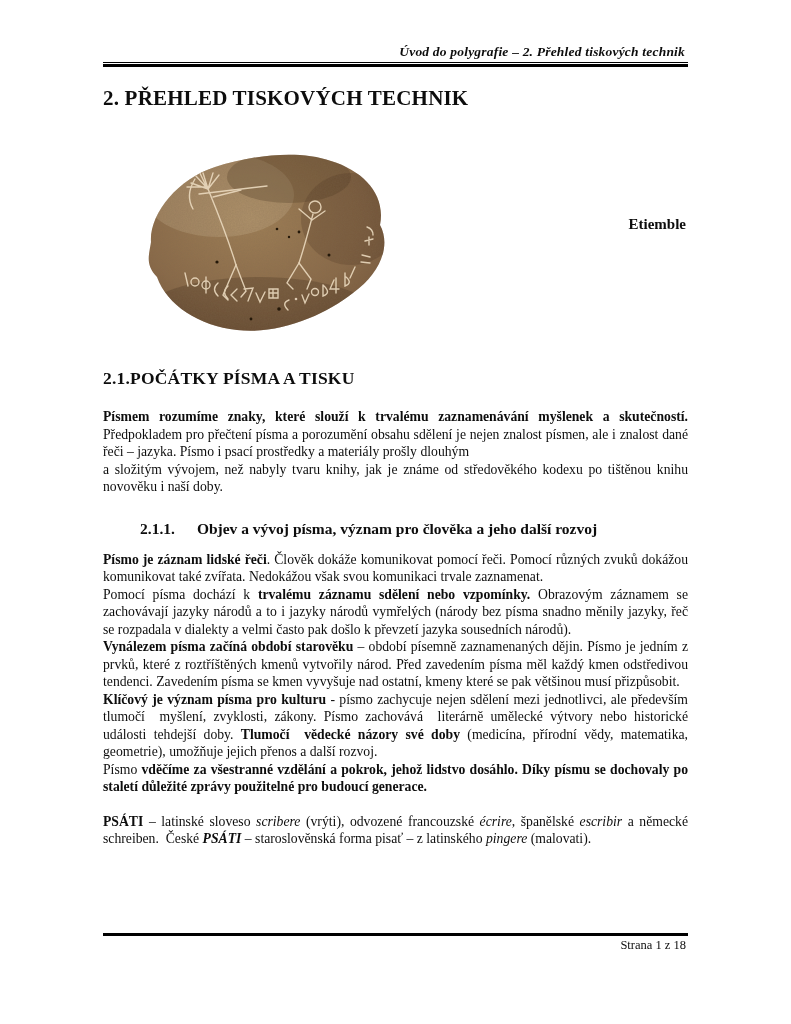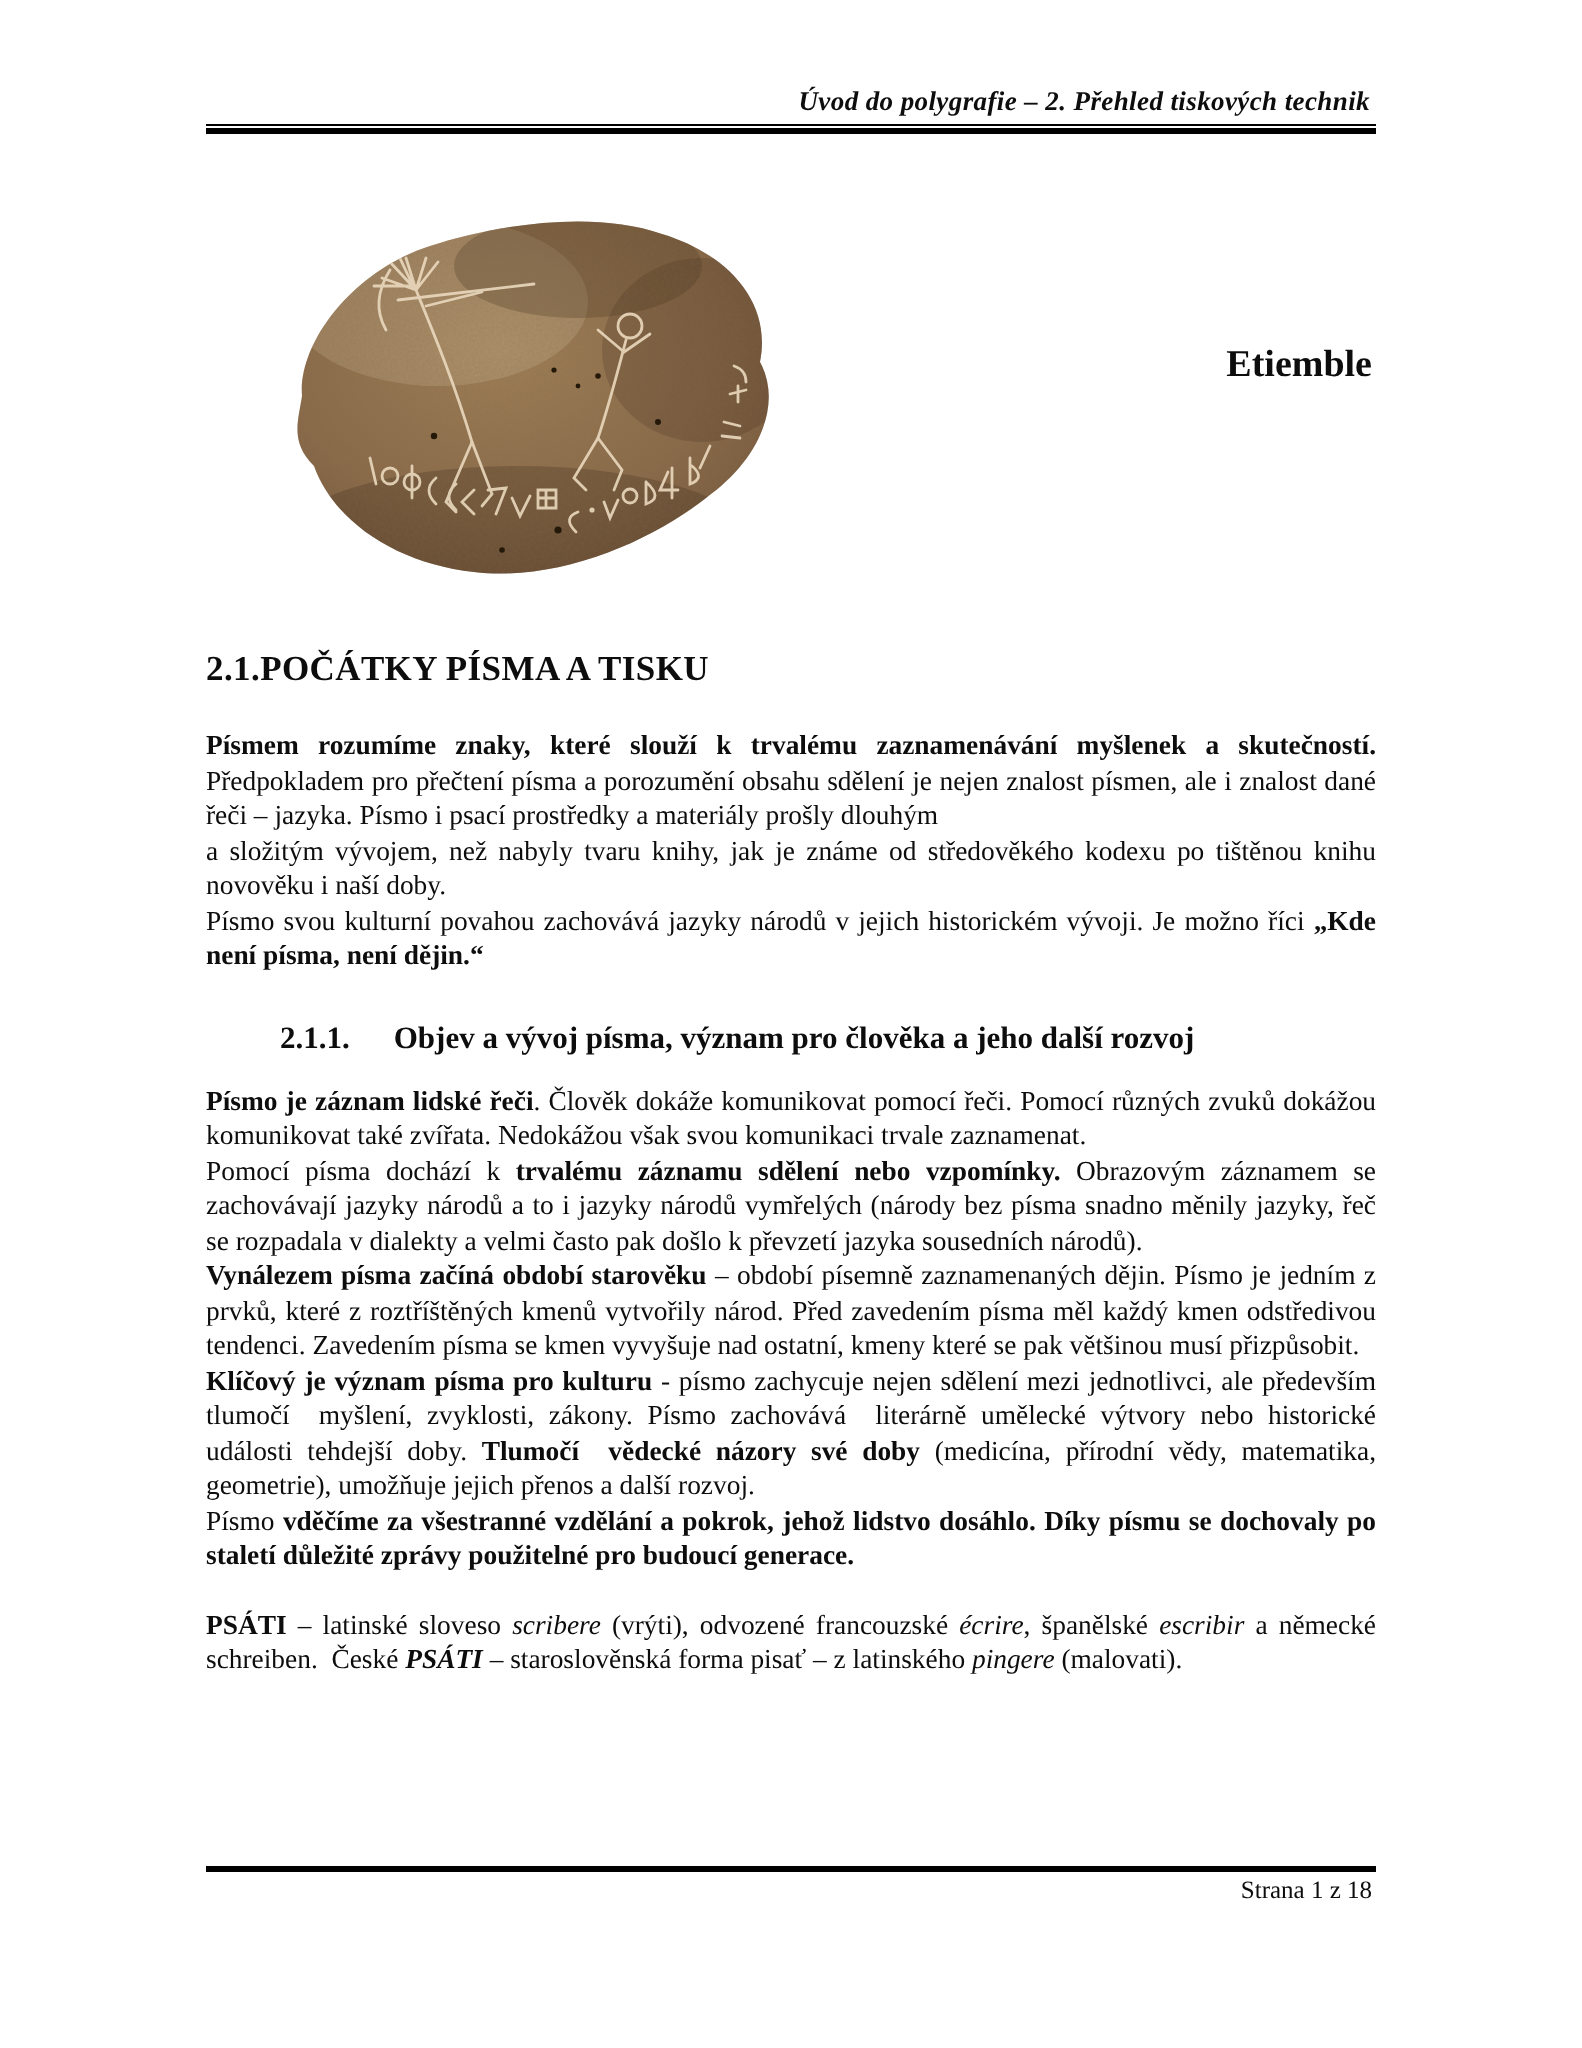--- a/index.html
+++ b/index.html
@@ -50,21 +50,21 @@
   .quote-text {
     font-weight: bold;
     font-style: italic;
     font-size: 15.5px;
     line-height: 21px;
     text-align: justify;
   }
   .quote-attr {
     text-align: right;
     font-weight: bold;
-    font-size: 19px;
+    font-size: 15px;
     margin-top: 5px;
     padding-right: 2px;
   }
 
   
   h2.section-heading {
     margin: 26px 0 0 0;
     font-size: 17.5px;
     font-weight: bold;
     display: flex;
@@ -106,20 +106,21 @@
 <body>
 
 <div class="page">
   <div class="content">
 
     <div class="page-header">
       <span class="header-text">Úvod do polygrafie – 2. Přehled tiskových technik</span>
     </div>
     <div class="rule-double"></div>
 
+    <h1 class="chapter-title">2. PŘEHLED TISKOVÝCH TECHNIK</h1>
 
     <div class="figure-row">
       <svg class="stone-figure" width="270" height="205" viewBox="0 0 270 205" xmlns="http://www.w3.org/2000/svg">
         <defs>
           <radialGradient id="stoneGrad" cx="45%" cy="40%" r="75%">
             <stop offset="0%" stop-color="#a08057"></stop>
             <stop offset="55%" stop-color="#8a6a49"></stop>
             <stop offset="85%" stop-color="#73553a"></stop>
             <stop offset="100%" stop-color="#60452d"></stop>
           </radialGradient>
@@ -193,21 +194,20 @@
       </div>
     </div>
 
     <h2 class="section-heading">
       <span>2.1.</span>
       <span>POČÁTKY PÍSMA A TISKU</span>
     </h2>
 
     <p class="para mt-body"><span class="b">Písmem rozumíme znaky, které slouží k trvalému zaznamenávání myšlenek a skutečností.</span><span> Předpokladem pro přečtení písma a porozumění obsahu sdělení je nejen znalost písmen, ale i znalost dané řeči – jazyka. Písmo i psací prostředky a materiály prošly dlouhým
 a složitým vývojem, než nabyly tvaru knihy, jak je známe od středověkého kodexu po tištěnou knihu novověku i naší doby.</span></p>
-    <p class="para"><span>Písmo svou kulturní povahou zachovává jazyky národů v jejich historickém vývoji. Je možno říci </span><span class="b">„Kde není písma, není dějin.“</span></p>
 
     <h3 class="subsection-heading">
       <span>2.1.1.</span>
       <span>Objev a vývoj písma, význam pro člověka a jeho další rozvoj</span>
     </h3>
 
     <p class="para"><span class="b">Písmo je záznam lidské řeči</span><span>. Člověk dokáže komunikovat pomocí řeči. Pomocí různých zvuků dokážou komunikovat také zvířata. Nedokážou však svou komunikaci trvale zaznamenat.</span></p>
     <p class="para"><span>Pomocí písma dochází k </span><span class="b">trvalému záznamu sdělení nebo vzpomínky.</span><span> Obrazovým záznamem se zachovávají jazyky národů a to i jazyky národů vymřelých (národy bez písma snadno měnily jazyky, řeč se rozpadala v dialekty a velmi často pak došlo k převzetí jazyka sousedních národů).</span></p>
     <p class="para"><span class="b">Vynálezem písma začíná období starověku</span><span> – období písemně zaznamenaných dějin. Písmo je jedním z prvků, které z roztříštěných kmenů vytvořily národ. Před zavedením písma měl každý kmen odstředivou tendenci. Zavedením písma se kmen vyvyšuje nad ostatní, kmeny které se pak většinou musí přizpůsobit.</span></p>
     <p class="para"><span class="b">Klíčový je význam písma pro kulturu</span><span> - písmo zachycuje nejen sdělení mezi jednotlivci, ale především tlumočí  myšlení, zvyklosti, zákony. Písmo zachovává  literárně umělecké výtvory nebo historické události tehdejší doby. </span><span class="b">Tlumočí  vědecké názory své doby</span><span> (medicína, přírodní vědy, matematika, geometrie), umožňuje jejich přenos a další rozvoj.</span></p>

